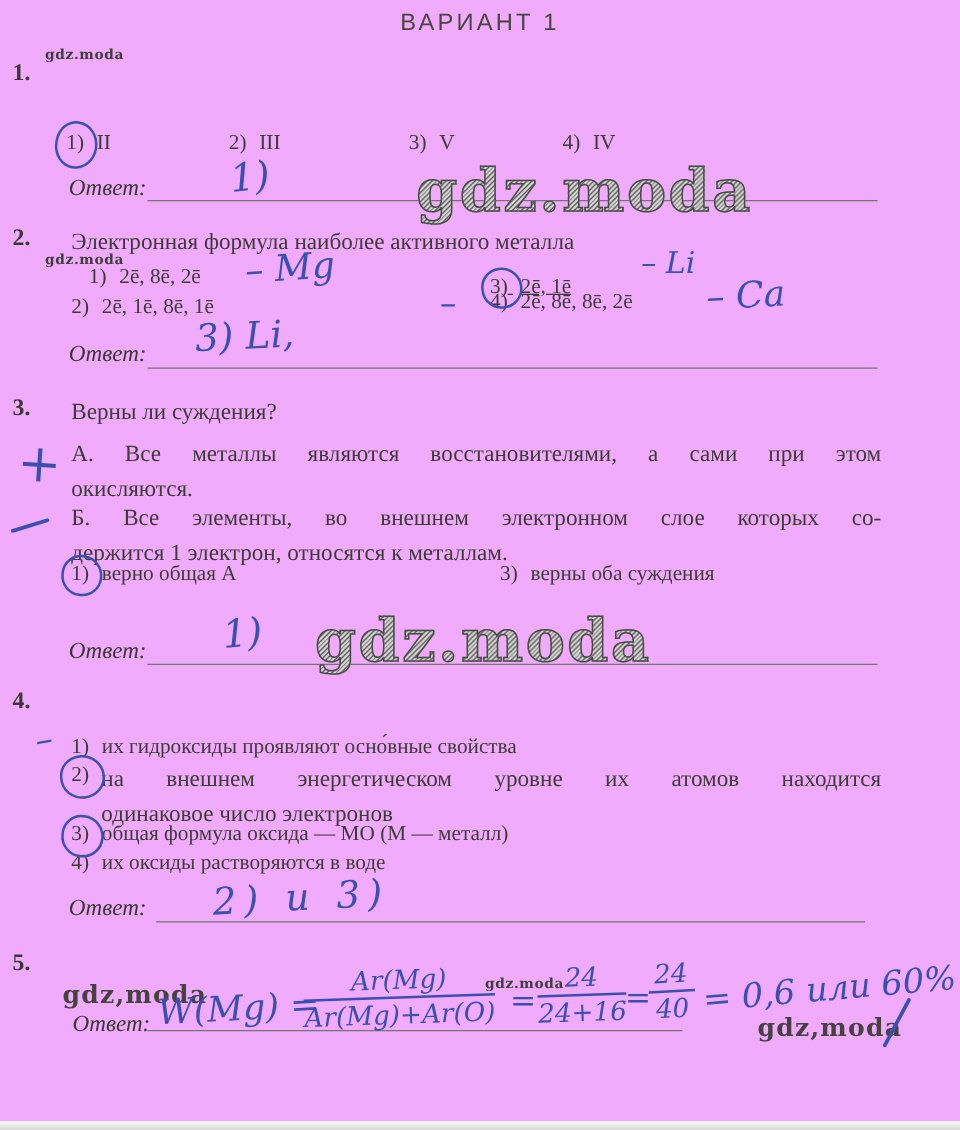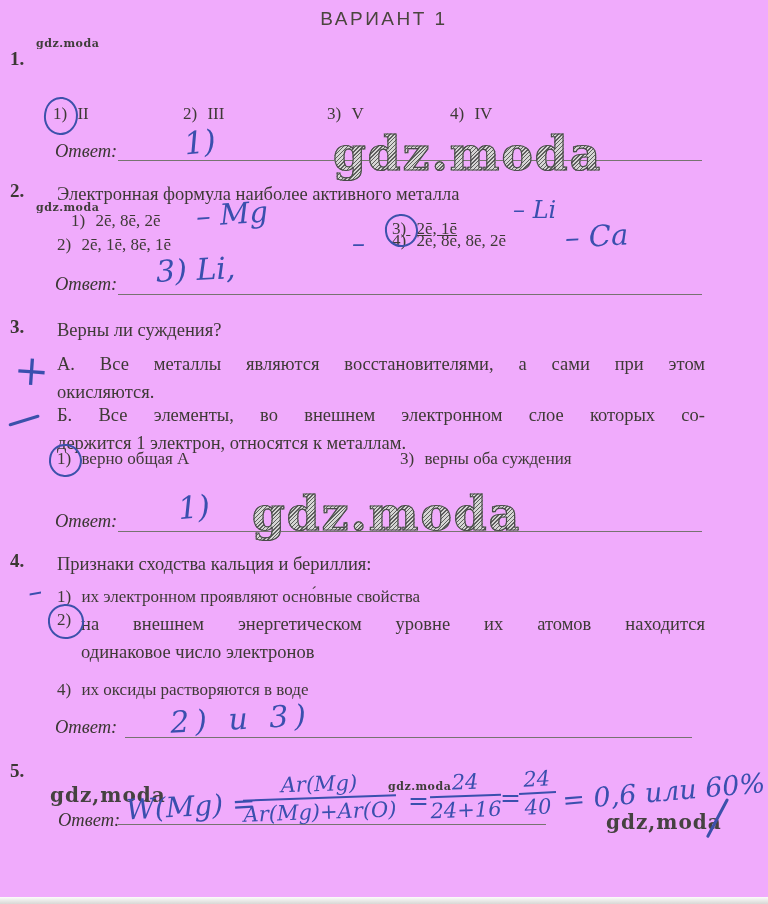--- a/index.html
+++ b/index.html
@@ -133,32 +133,35 @@
   <div class="abs opt" style="left:400px;top:449px;">
     <span class="opt-label">3)</span>
     <span class="val">верны оба суждения</span>
   </div>
   <div class="abs ans-label" style="left:55px;top:511px;">Ответ:</div>
   <div class="abs ans-line" style="left:118px;top:531px;width:584px;"></div>
   <div class="abs hand" style="left:178px;top:489px;font-size:31px;transform:rotate(-5deg);">1)</div>
   <div class="abs wm-large" style="left:252px;top:486px;">gdz.moda</div>
 
   <div class="abs qnum" style="left:10px;top:550px;">4.</div>
-  <div class="abs qtext" style="left:57px;top:550px;">Признаки сходства кальция и бериллия:</div>
   <div class="abs hand" style="left:28px;top:575px;font-size:28px;transform:rotate(-10deg);">–</div>
   <div class="abs opt" style="left:57px;top:587px;">
     <span class="opt-label">1)</span>
-    <span class="val">их электронном проявляют осно́вные свойства</span>
+    <span class="val">их гидроксиды проявляют осно́вные свойства</span>
   </div>
   <div class="abs opt" style="left:57px;top:610px;">
     <span class="opt-label"><i class="circle" style="left:-9px;top:-6px;width:32px;height:31px;transform:rotate(-5deg);"></i><span>2)</span></span>
   </div>
   <div class="abs qtext" style="left:81px;top:610px;width:624px;">
     <div class="line-just">на внешнем энергетическом уровне их атомов находится</div>
     <div>одинаковое число электронов</div>
+  </div>
+  <div class="abs opt" style="left:57px;top:657px;">
+    <span class="opt-label"><i class="circle" style="left:-8px;top:-5px;width:30px;height:30px;transform:rotate(6deg);"></i><span>3)</span></span>
+    <span class="val">общая формула оксида — МО (М — металл)</span>
   </div>
   <div class="abs opt" style="left:57px;top:680px;">
     <span class="opt-label">4)</span>
     <span class="val">их оксиды растворяются в воде</span>
   </div>
   <div class="abs ans-label" style="left:55px;top:717px;">Ответ:</div>
   <div class="abs ans-line" style="left:125px;top:737px;width:567px;"></div>
   <div class="abs hand" style="left:170px;top:701px;font-size:30px;transform:rotate(-3deg);letter-spacing:6px;">2) и 3)</div>
 
   <div class="abs qnum" style="left:10px;top:760px;">5.</div>

